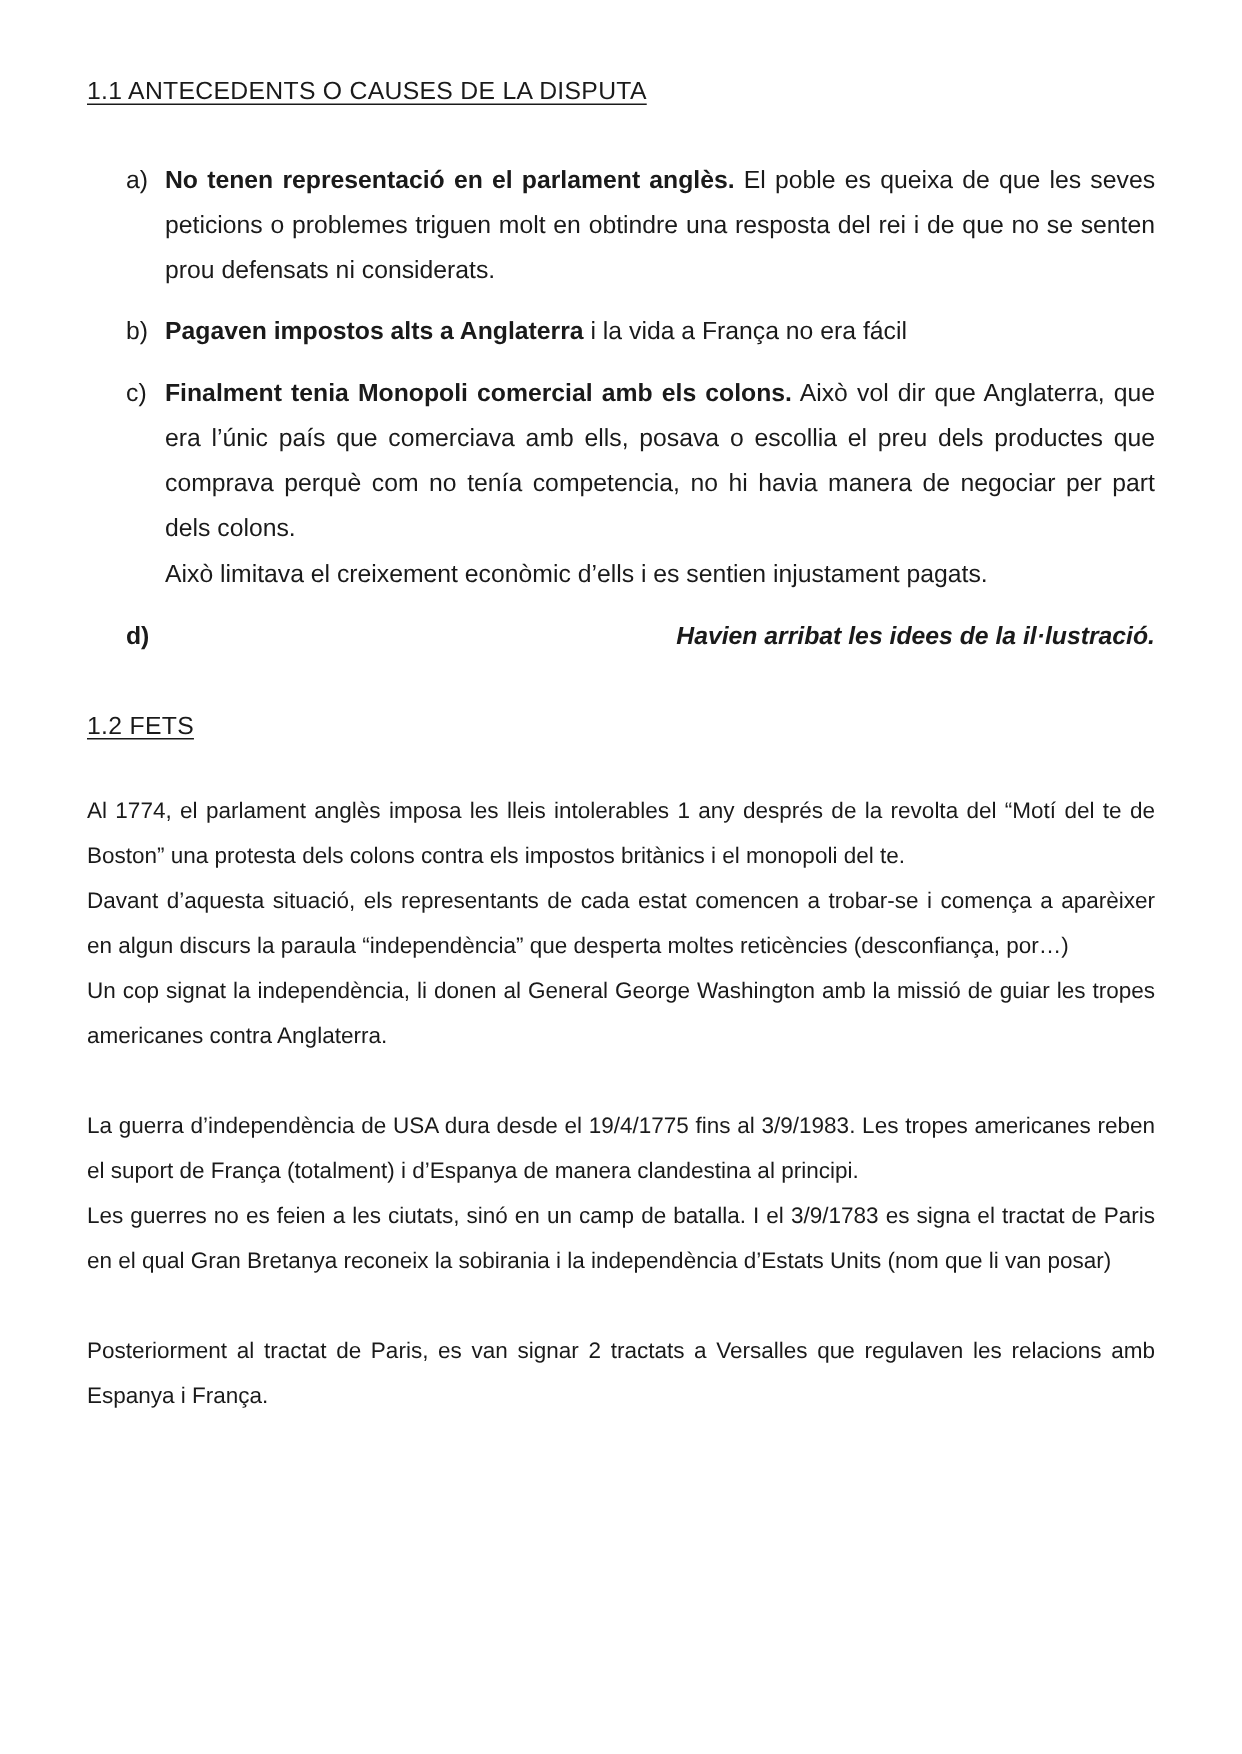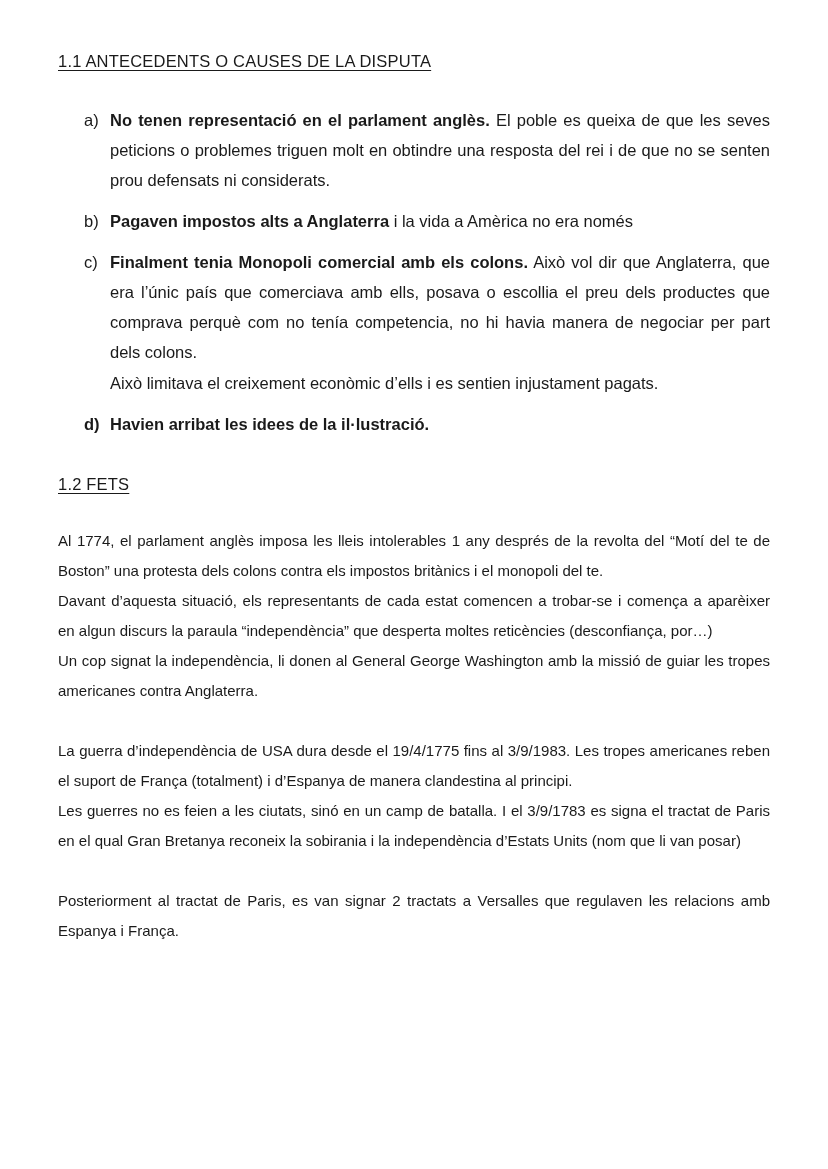--- a/index.html
+++ b/index.html
@@ -69,21 +69,22 @@
   .item-text {
     font-size: 16.5px;
     line-height: 30px;
     text-align: justify;
     text-justify: inter-word;
     hyphens: none;
     margin-top: 11px;
   }
   .item-text.bold-all {
     font-weight: 700;
-    text-align: left;
+    text-align: right;
+    font-style: italic;
   }
   .lead {
     font-weight: 700;
   }
   .sub-line {
     position: relative;
     padding-left: 52px;
     font-size: 16.5px;
     line-height: 30px;
     text-align: left;
@@ -123,21 +124,21 @@
       <li class="list-item">
         <span class="marker">a)</span>
         <div class="item-text">
           <span class="lead">No tenen representació en el parlament anglès.</span><span> El poble es queixa de que les seves peticions o problemes triguen molt en obtindre una resposta del rei i de que no se senten prou defensats ni considerats.</span>
         </div>
       </li>
 
       <li class="list-item">
         <span class="marker">b)</span>
         <div class="item-text">
-          <span class="lead">Pagaven impostos alts a Anglaterra</span><span> i la vida a Amèrica no era només</span>
+          <span class="lead">Pagaven impostos alts a Anglaterra</span><span> i la vida a França no era fácil</span>
         </div>
       </li>
 
       <li class="list-item">
         <span class="marker">c)</span>
         <div class="item-text">
           <span class="lead">Finalment tenia Monopoli comercial amb els colons.</span><span> Això vol dir que Anglaterra, que era l’únic país que comerciava amb ells, posava o escollia el preu dels productes que comprava perquè com no tenía competencia, no hi havia manera de negociar per part dels colons.</span>
         </div>
       </li>
 

